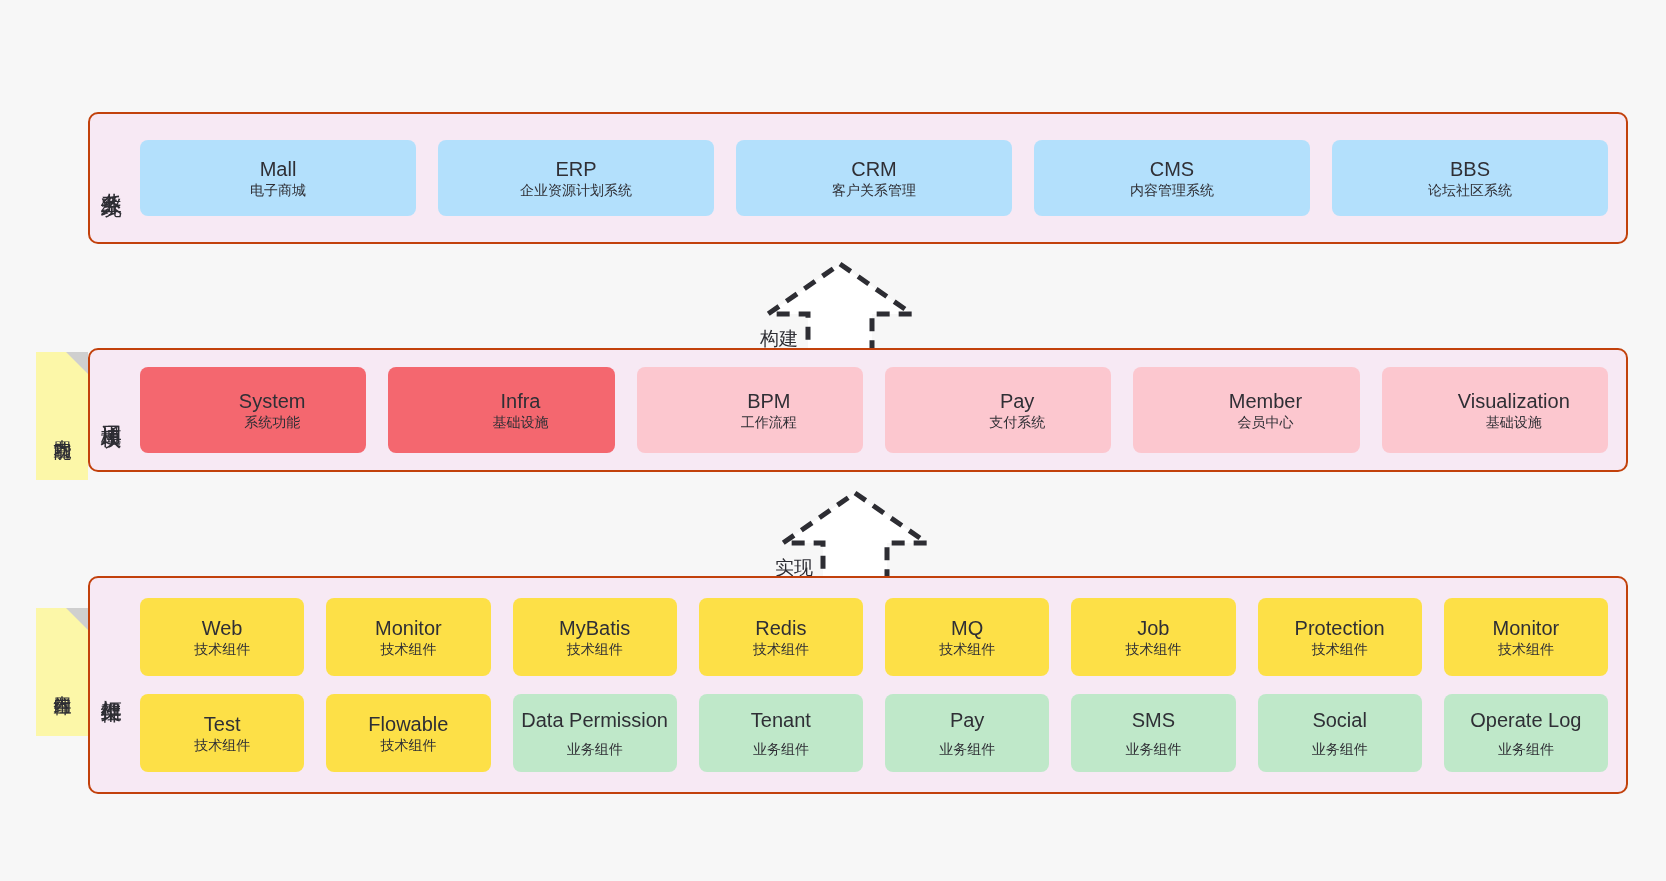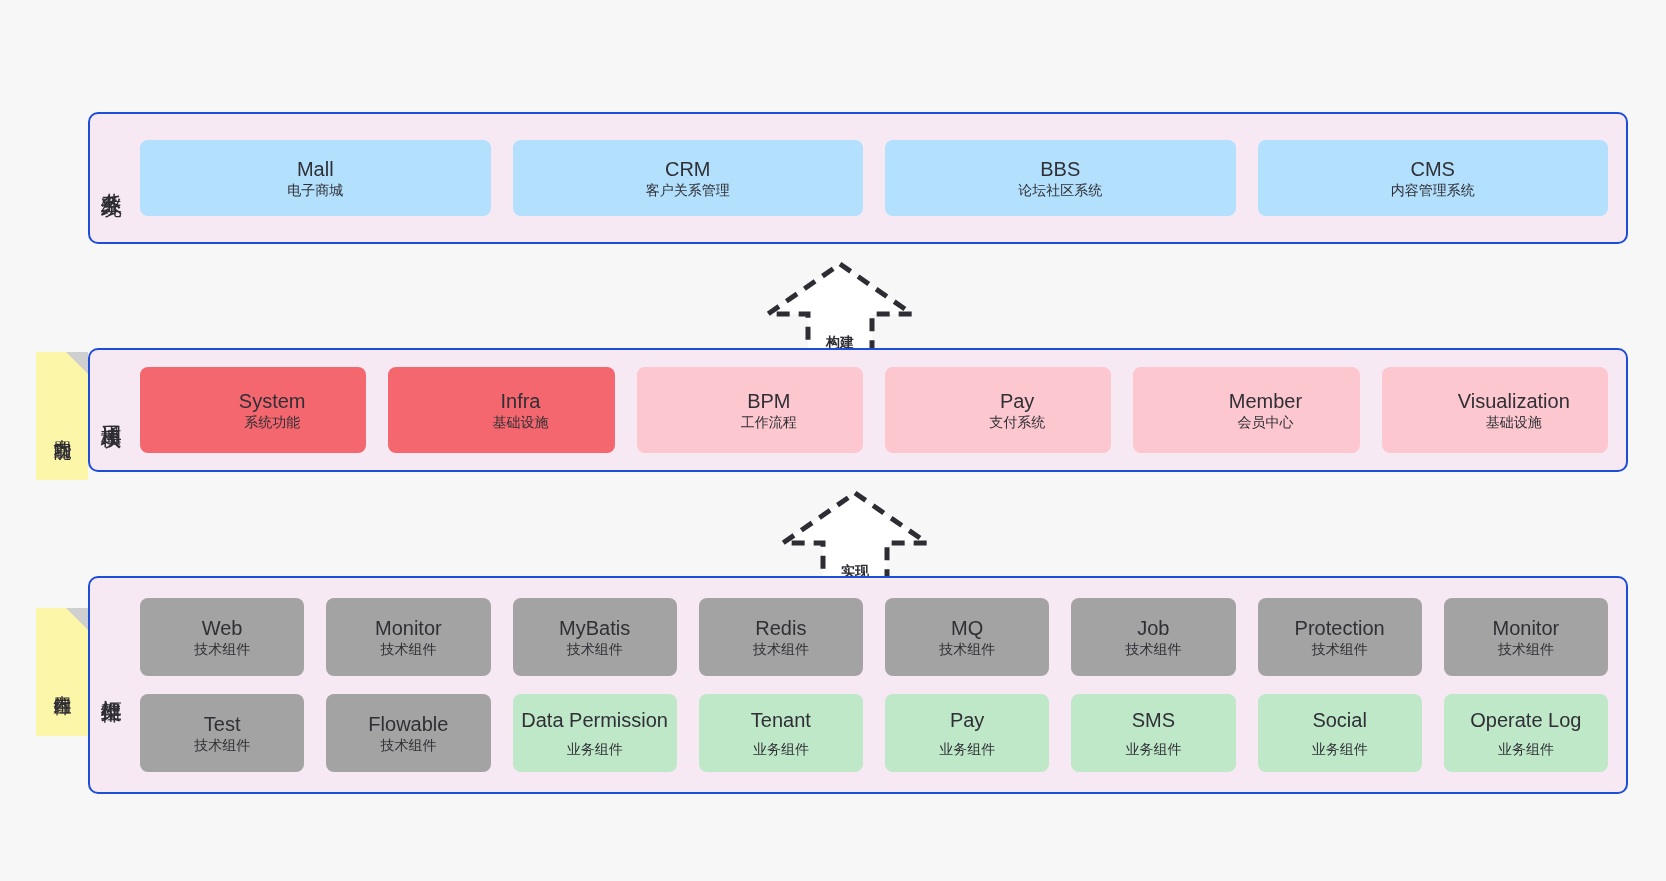--- a/index.html
+++ b/index.html
@@ -11,21 +11,21 @@
     color:#333333;
     overflow:hidden;
     position:relative;
   }
   #canvas{position:absolute;left:0;top:0;width:1666px;height:881px;}
 
   
   .layer{
     position:absolute;
     background:#f7e9f4;
-    border:2px solid #1d4ed8;
+    border:2px solid #c2410c;
     border-radius:10px;
     box-sizing:border-box;
     display:flex;
     flex-direction:row;
     align-items:stretch;
   }
   .layer-title{
     flex:0 0 auto;
     width:42px;
     display:flex;
@@ -73,21 +73,21 @@
 
   
   .h-business .card{height:76px;}
   .h-module   .card{height:86px;padding-left:42px;}
   .h-frame    .card{height:78px;}
 
   
   .c-blue       {background:#b3e0fc;}
   .c-red        {background:#f4676f;}
   .c-pink       {background:#fcc7cf;}
-  .c-green      {background:#a3a3a3;border-radius:8px;}
+  .c-green      {background:#fde047;border-radius:8px;}
   .c-lightgreen {background:#bfe8c9;gap:8px;}
 
   
   .note{
     position:absolute;
     width:52px;
     background:#fcf7a8;
     box-sizing:border-box;
     display:flex;
     align-items:center;
@@ -113,52 +113,54 @@
   
   .arrow{
     position:absolute;
     width:160px;height:98px;
   }
   .arrow svg{display:block;width:160px;height:98px;}
   .arrow .alabel{
     position:absolute;
     left:0;right:0;
     bottom:4px;
-    text-align:center;
-    font-size:14px;
+    font-size:19px;
     color:#2d2d33;
     white-space:nowrap;
-    font-weight:bold;
   }
 </style>
 </head>
 <body>
 
 <div id="canvas">
 
   <div class="layer" id="layer-business" style="left:88px;top:112px;width:1540px;height:132px;">
     <div class="layer-title">业务系统</div>
     <div class="layer-body">
       <div class="row h-business">
 
         <div class="card c-blue">
           <span class="en">Mall</span>
           <span class="cn">电子商城</span>
         </div>
         <div class="card c-blue">
+          <span class="en">ERP</span>
+          <span class="cn">企业资源计划系统</span>
+        </div>
+        <div class="card c-blue">
           <span class="en">CRM</span>
           <span class="cn">客户关系管理</span>
         </div>
         <div class="card c-blue">
+          <span class="en">CMS</span>
+          <span class="cn">内容管理系统</span>
+        </div>
+        <div class="card c-blue">
           <span class="en">BBS</span>
           <span class="cn">论坛社区系统</span>
-        </div>
-        <div class="card c-blue">
-          <span class="en">CMS</span>
-          <span class="cn">内容管理系统</span>
         </div>
 
       </div>
     </div>
   </div>
 
   <div class="arrow" id="arrow-build" style="left:760px;top:258px;">
     <svg viewBox="0 0 160 98" xmlns="http://www.w3.org/2000/svg">
       <polygon points="80,6 152,56 112,56 112,94 48,94 48,56 8,56" fill="#ffffff" stroke="#2d2d33" stroke-width="5" stroke-dasharray="13 9" stroke-linejoin="miter"></polygon>
     </svg>

